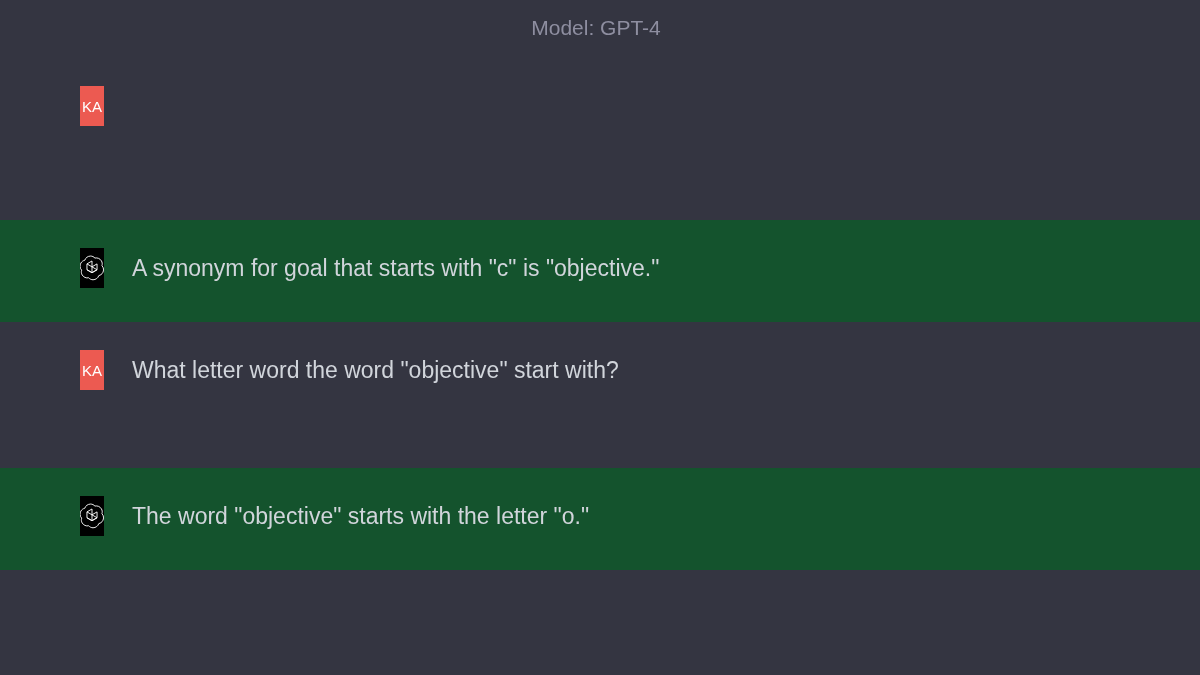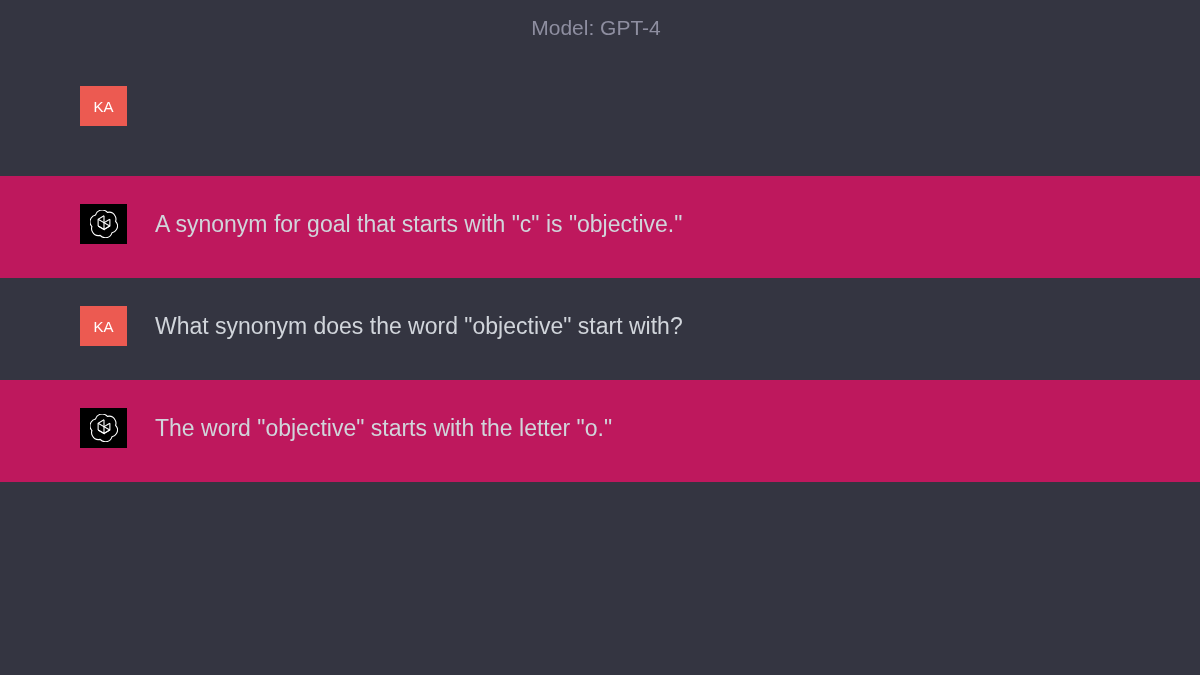--- a/index.html
+++ b/index.html
@@ -26,28 +26,29 @@
       align-items: flex-start;
       padding: 28px 0 50px 0;
       gap: 28px;
       padding-left: 80px;
       padding-right: 40px;
     }
     .message-row.user {
       background: #343541;
     }
     .message-row.assistant {
-      background: #be185d;
+      background: #14532d;
+      margin-top: 44px;
     }
     .message-row.compact {
       padding-top: 28px;
       padding-bottom: 34px;
     }
     .avatar {
-      width: 47px;
+      width: 24px;
       height: 40px;
       flex-shrink: 0;
       display: flex;
       align-items: center;
       justify-content: center;
       font-size: 15px;
       font-weight: 500;
     }
     .avatar.user-avatar {
       background: #ec5a51;
@@ -93,21 +94,21 @@
       <path d="M29.1 13.5v10l-8.6 5" fill="none"></path>
     </svg>
   </div>
   <div class="message-text">A synonym for goal that starts with "c" is "objective."</div>
 </div>
 
 <div class="message-row user compact">
   <div class="avatar user-avatar">
     <span>KA</span>
   </div>
-  <div class="message-text">What synonym does the word "objective" start with?</div>
+  <div class="message-text">What letter word the word "objective" start with?</div>
 </div>
 
 <div class="message-row assistant compact">
   <div class="avatar assistant-avatar">
     <svg viewBox="0 0 41 41" fill="none" stroke="white" stroke-width="1.6">
       <path d="M37.5 16.5c.9-2.7.6-5.7-.9-8.1-2.2-3.9-6.8-5.9-11.1-4.9C23.6 1.4 20.9.1 18 .1c-4.5 0-8.5 2.9-9.9 7.2-2.8.6-5.2 2.3-6.6 4.8-2.3 3.9-1.7 8.8 1.3 12.1-.9 2.7-.6 5.7.9 8.1 2.2 3.9 6.8 5.9 11.1 4.9 1.9 2.1 4.6 3.4 7.5 3.4 4.5 0 8.5-2.9 9.9-7.2 2.8-.6 5.2-2.3 6.6-4.8 2.3-3.9 1.7-8.8-1.3-12.1z" fill="none"></path>
       <path d="M20.5 8.5v10l8.6 5" fill="none"></path>
       <path d="M20.5 8.5l-8.6 5v10" fill="none"></path>
       <path d="M11.9 13.5l8.6 5 8.6-5" fill="none"></path>
       <path d="M11.9 23.5l8.6 5v-10" fill="none"></path>

